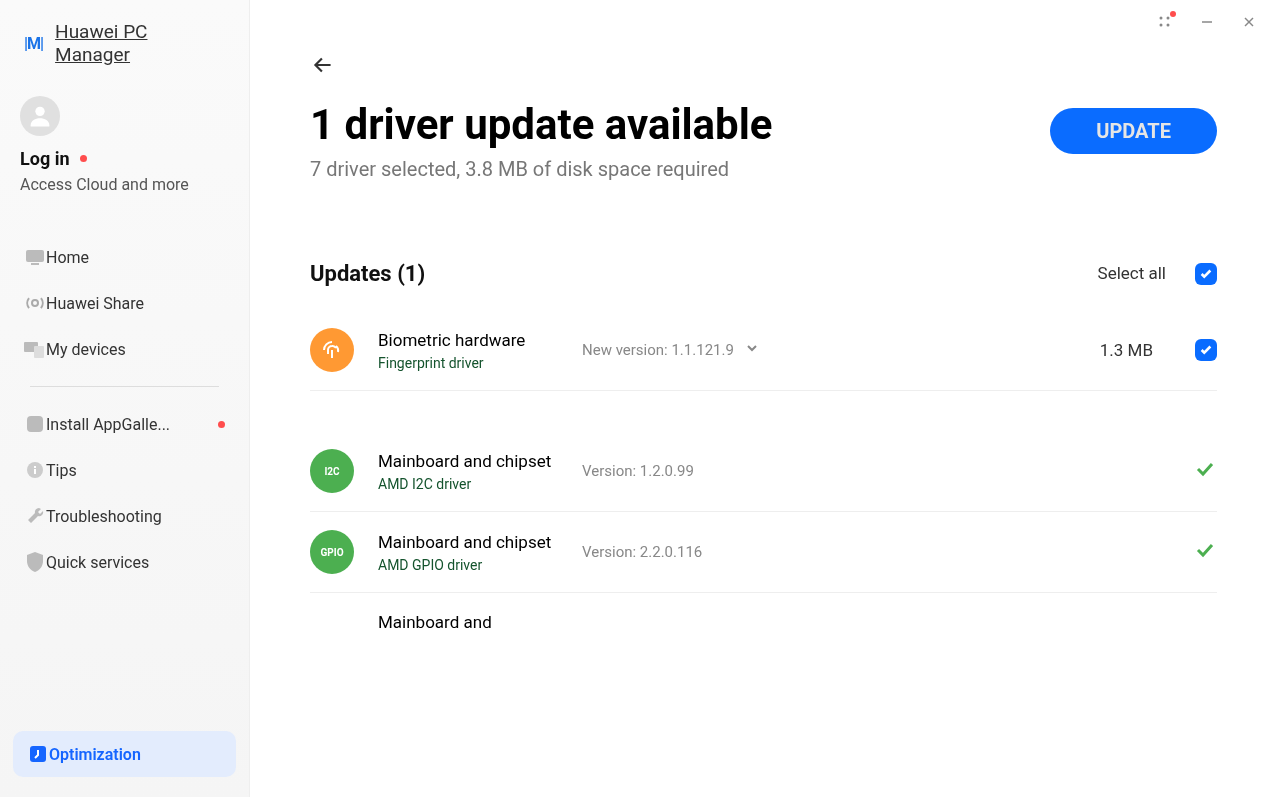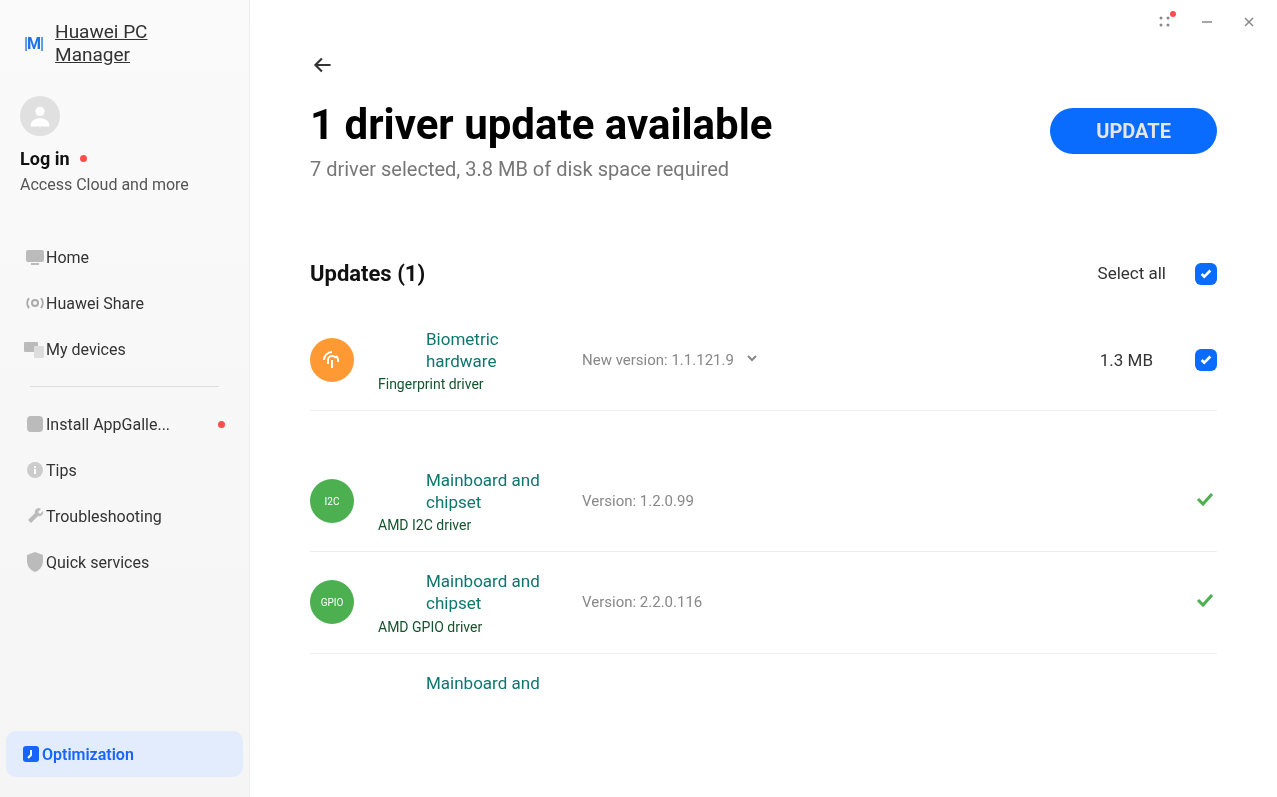--- a/index.html
+++ b/index.html
@@ -19,21 +19,21 @@
 .red-dot { width: 7px; height: 7px; border-radius: 50%; background: #ff4d4d; }
 .login-sub { font-size: 16px; color: #555; }
 .nav { padding: 20px 10px 0; flex: 1; }
 .nav-item { display: flex; align-items: center; gap: 0; padding: 12px 14px; border-radius: 10px; cursor: pointer; font-size: 16px; color: #333; position: relative; }
 .nav-item.active { background: #e3ecfd; color: #1565ff; font-weight: 600; }
 .nav-icon { width: 22px; height: 22px; display: flex; align-items: center; justify-content: center; color: #888; flex-shrink: 0; }
 .nav-item.active .nav-icon { color: #1565ff; }
 .nav-divider { height: 1px; background: #ddd; margin: 14px 20px; }
 .nav-label { white-space: nowrap; overflow: hidden; text-overflow: ellipsis; flex: 1; }
 .nav-dot { width: 7px; height: 7px; border-radius: 50%; background: #ff4d4d; flex-shrink: 0; }
-.sidebar-bottom { padding: 10px 6px 0; }
+.sidebar-bottom { padding: 10px 13px 0; }
 
 
 .titlebar { position: absolute; top: 0; right: 0; display: flex; gap: 26px; padding: 14px 20px; align-items: center; }
 .titlebar-btn { width: 16px; height: 16px; display: flex; align-items: center; justify-content: center; color: #888; cursor: pointer; position: relative; }
 .titlebar-dot { position: absolute; top: -3px; right: -3px; width: 6px; height: 6px; border-radius: 50%; background: #ff4d4d; }
 
 
 .main { flex: 1; padding: 50px 60px 0 60px; overflow-y: auto; position: relative; }
 .main::-webkit-scrollbar { width: 8px; }
 .main::-webkit-scrollbar-thumb { background: #ccc; border-radius: 4px; }
@@ -44,25 +44,25 @@
 .page-sub { font-size: 20px; color: #777; }
 .update-btn { background: #0a6cff; color: #e5e5e5; border: none; padding: 11px 46px; border-radius: 30px; font-size: 20px; font-weight: 700; cursor: pointer; margin-top: 8px; }
 
 .section-header { display: flex; justify-content: space-between; align-items: center; margin-bottom: 24px; }
 .section-title { font-size: 22px; font-weight: 700; color: #111; }
 .select-all { display: flex; gap: 29px; font-size: 17px; color: #333; }
 .checkbox { width: 22px; height: 22px; border-radius: 6px; background: #0a6cff; display: flex; align-items: center; justify-content: center; cursor: pointer; }
 .checkbox svg { width: 14px; height: 14px; stroke: #fff; stroke-width: 3; fill: none; }
 
 .driver-row { display: flex; align-items: center; gap: 24px; padding: 18px 0; border-bottom: 1px solid #eee; }
-.driver-icon { width: 44px; height: 44px; border-radius: 50%; display: flex; align-items: center; justify-content: center; flex-shrink: 0; color: #fff; font-size: 10px; font-weight: 400; }
+.driver-icon { width: 44px; height: 44px; border-radius: 50%; display: flex; align-items: center; justify-content: center; flex-shrink: 0; color: #fff; font-size: 10px; font-weight: 700; }
 .driver-icon.orange { background: #ff9933; }
 .driver-icon.green { background: #4caf50; }
 .driver-info { width: 180px; flex-shrink: 0; }
-.driver-name { font-size: 17px; color: #0f766e; margin-bottom: 4px; line-height: 1.3; margin-left: 48px; }
+.driver-name { font-size: 17px; color: #000000; margin-bottom: 4px; line-height: 1.3; }
 .driver-sub { font-size: 14px; color: #14532d; }
 .driver-version { flex: 1; font-size: 15px; color: #888; display: flex; align-items: center; gap: 11px; }
 .chevron { color: #888; }
 .driver-size { font-size: 17px; color: #333; margin-right: 18px; }
 .check-icon { color: #4caf50; }
 .check-icon svg { width: 24px; height: 24px; stroke: #4caf50; stroke-width: 3; fill: none; }
 
 .section-gap { height: 40px; }
 </style>
 </head>

